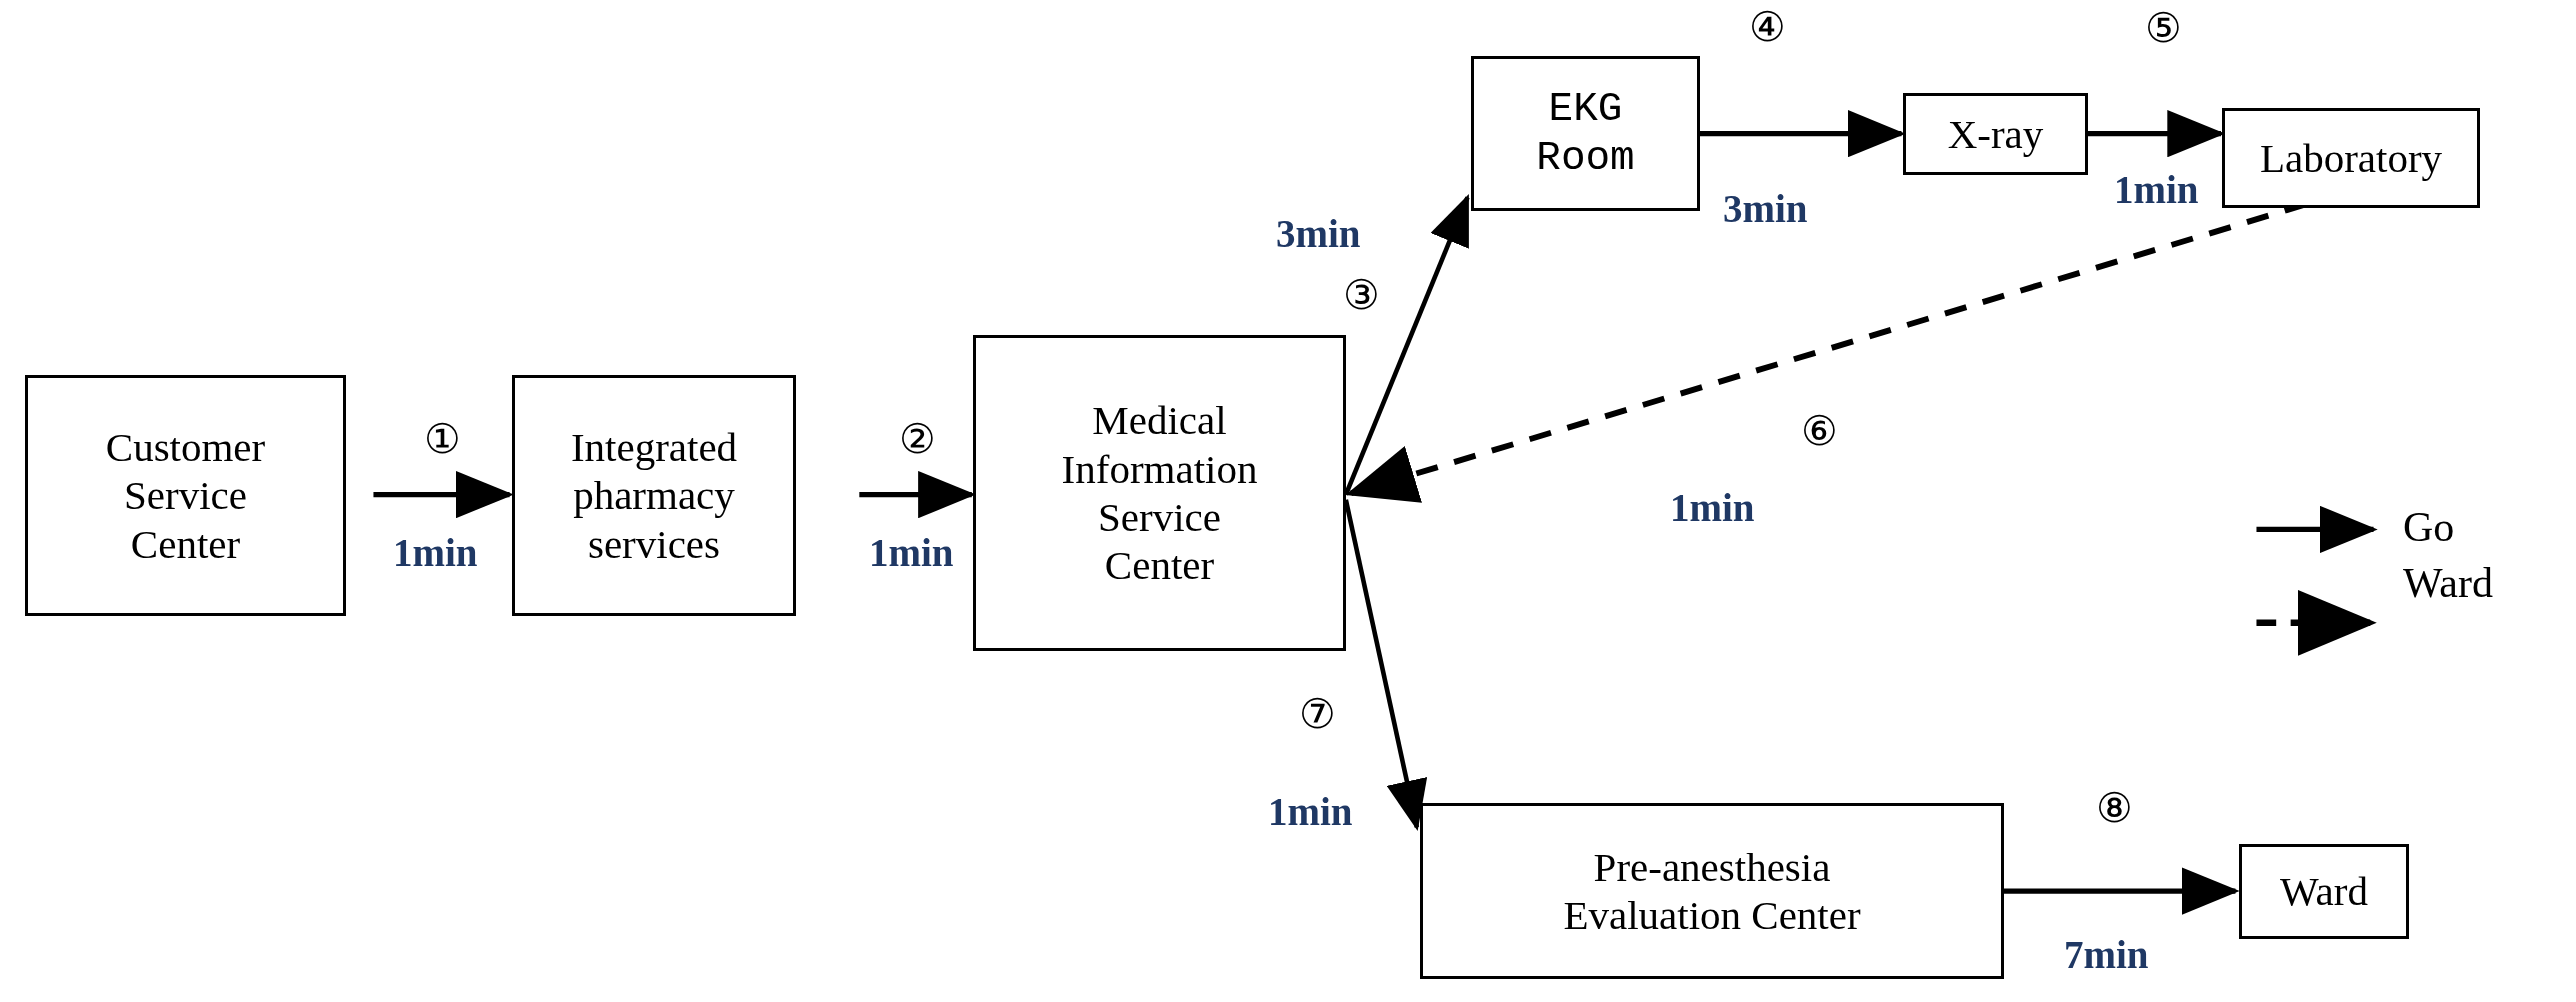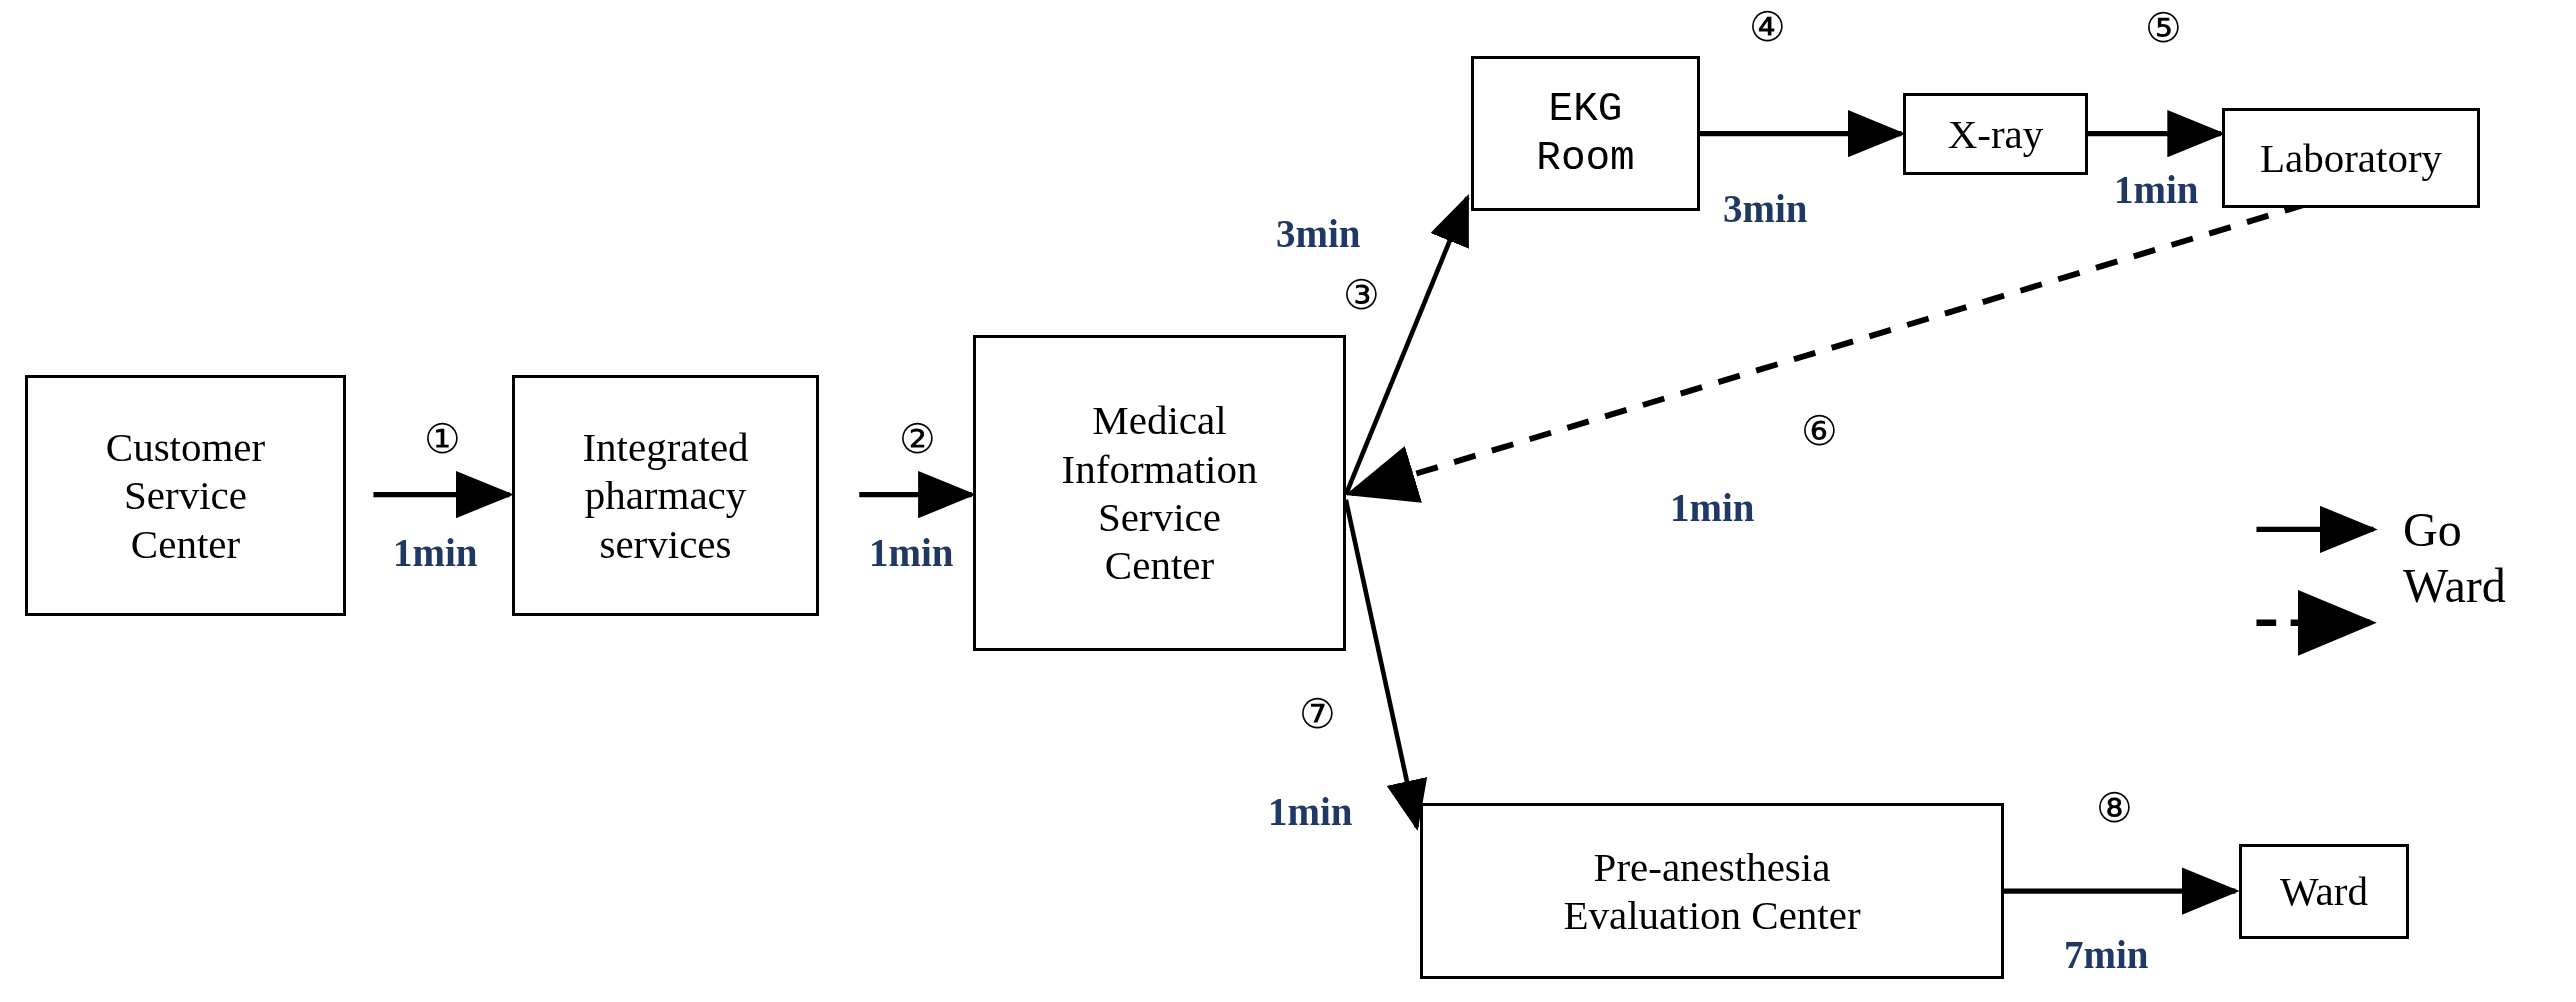--- a/index.html
+++ b/index.html
@@ -55,21 +55,21 @@
     color: #1F3864;
     font-weight: bold;
     font-size: 39px;
     font-family: "Liberation Serif", "DejaVu Serif", serif;
     line-height: 1;
     white-space: nowrap;
   }
   .legend-text {
     position: absolute;
     color: #000000;
-    font-size: 48px;
+    font-size: 42px;
     font-family: "Liberation Serif", "DejaVu Serif", serif;
     line-height: 1;
     white-space: nowrap;
   }
 </style>
 </head>
 <body>
 
 <div id="canvas">
 
@@ -102,21 +102,21 @@
     <line x1="3432" y1="805" x2="3610" y2="805" stroke="#000000" stroke-width="8" marker-end="url(#arrowSolid)"></line>
     <line x1="3432" y1="947" x2="3605" y2="947" stroke="#000000" stroke-width="10" stroke-dasharray="30 22" marker-end="url(#arrowDash)"></line>
   </svg>
 
   <div class="node" style="left:25px; top:375px; width:321px; height:241px;">
     <span class="label">Customer
 Service
 Center</span>
   </div>
 
-  <div class="node" style="left:512px; top:375px; width:307px; height:241px;">
+  <div class="node" style="left:512px; top:375px; width:284px; height:241px;">
     <span class="label">Integrated
 pharmacy
 services</span>
   </div>
 
   <div class="node" style="left:973px; top:335px; width:373px; height:316px;">
     <span class="label">Medical
 Information
 Service
 Center</span>

